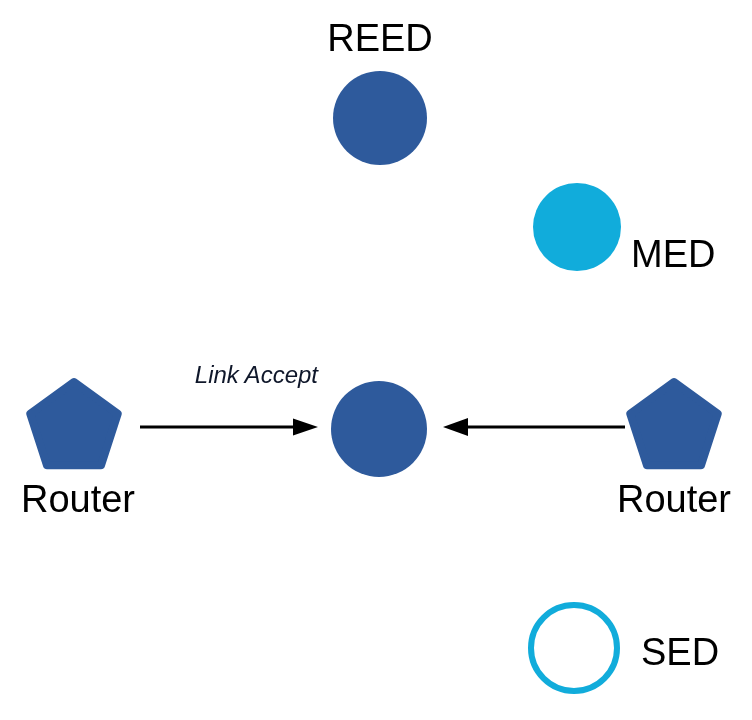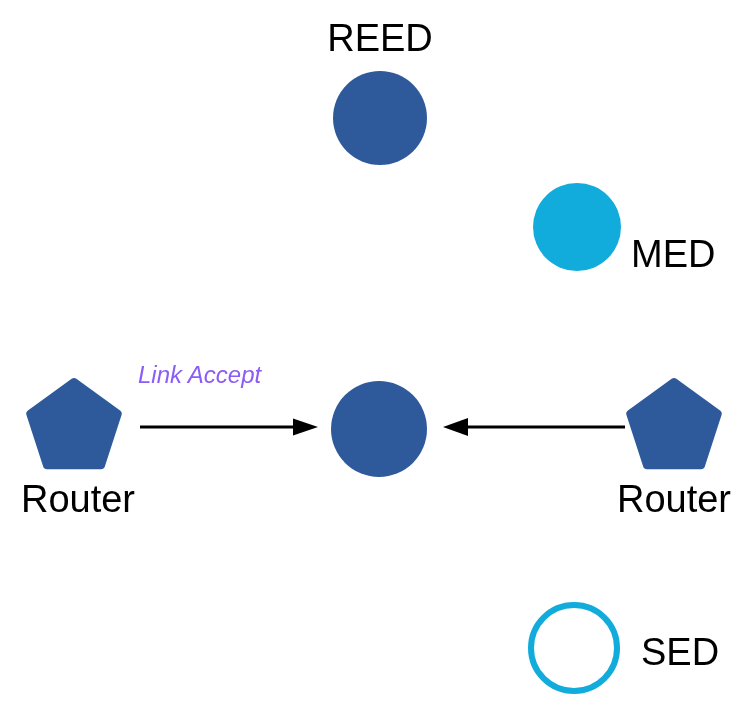--- a/index.html
+++ b/index.html
@@ -29,22 +29,22 @@
   .med-circle   { left: 533px; top: 183px; width: 88px;  height: 88px; background: #11ACDB; }
   .med-label    { left: 631px; top: 202px; line-height: 44px; margin-top: 30px; }
   .pentagon-left  { position: absolute; left: 22px;  top: 375px; }
   .pentagon-right { position: absolute; left: 622px; top: 375px; }
   .edge-label {
     position: absolute;
     left: 138px; top: 362px; width: 180px;
     font-style: italic;
     font-size: 24px;
     line-height: 26px;
-    color: #8b5cf6;
-    text-align: left;
+    color: #0f172a;
+    text-align: right;
   }
   .arrow { position: absolute; }
   .arrow-left  { left: 140px; top: 416px; }
   .arrow-right { left: 443px; top: 415px; }
   .center-circle { left: 331px; top: 381px; width: 96px; height: 96px; }
   .router-left-label  { left: 8px;   top: 479px; width: 140px; }
   .router-right-label { left: 604px; top: 479px; width: 140px; }
   .sed-circle {
     position: absolute;
     left: 528px; top: 602px;

